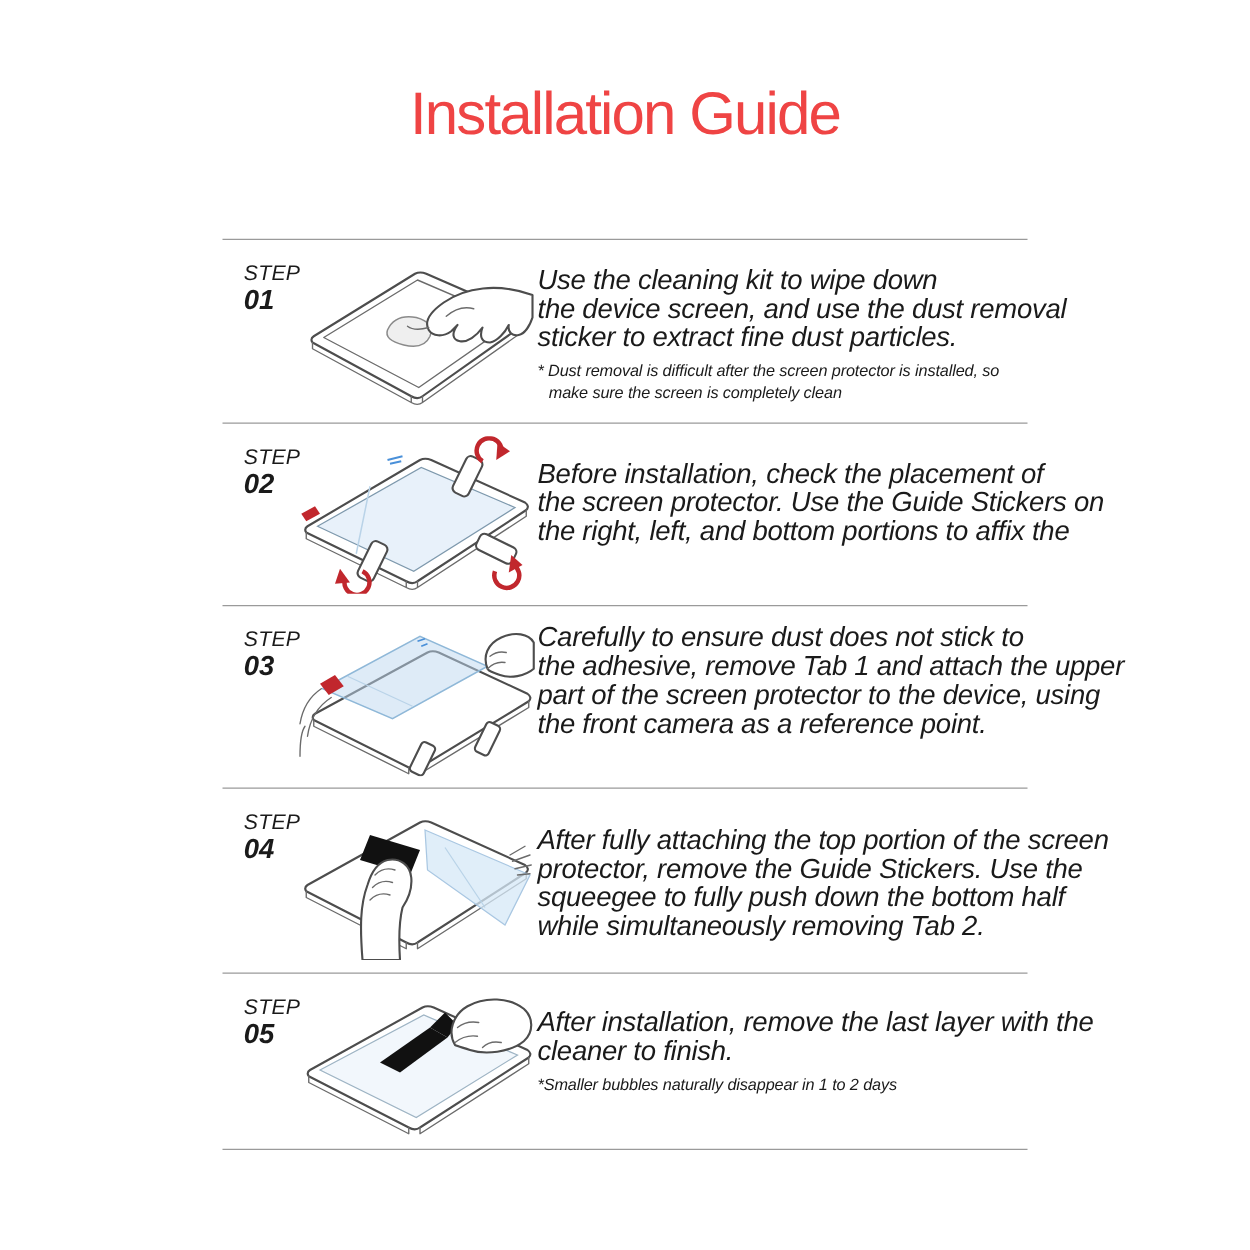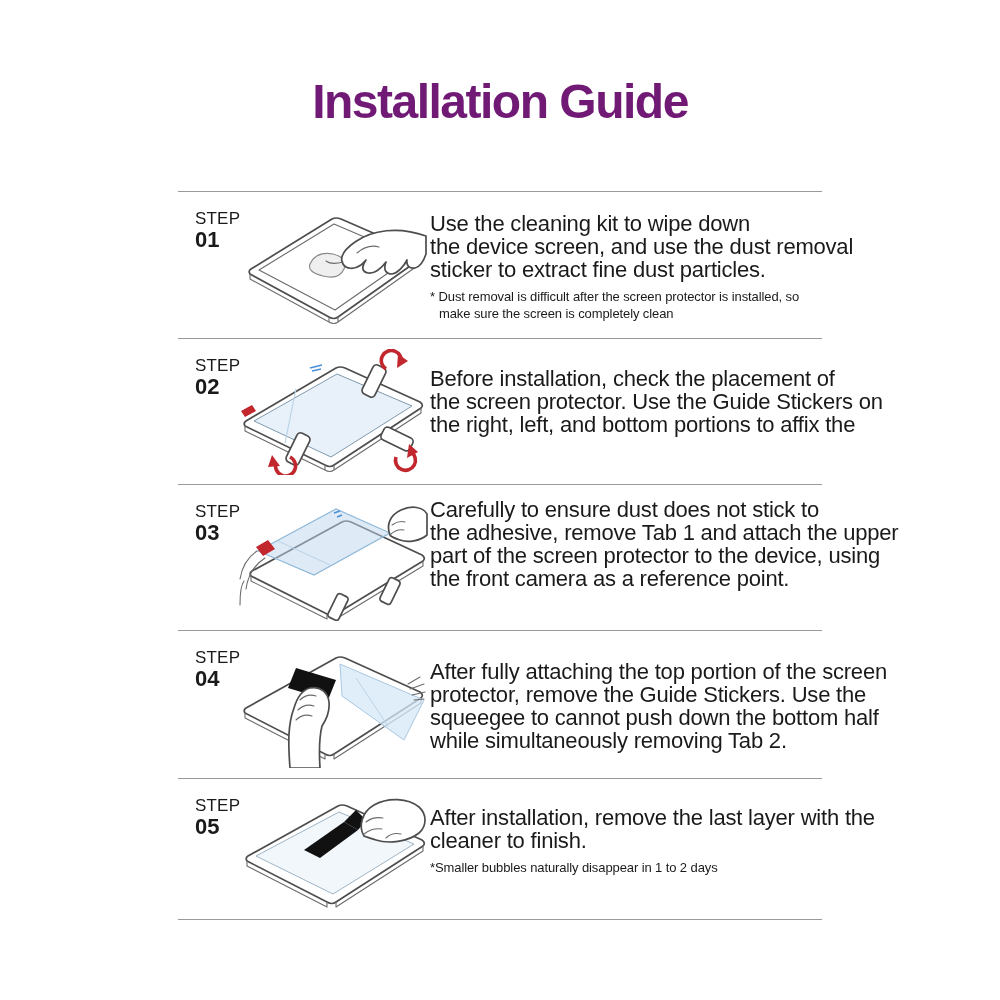--- a/index.html
+++ b/index.html
@@ -1,24 +1,24 @@
 <!DOCTYPE html>
 <html><head>
 <meta charset="utf-8">
 <style>
   * { margin:0; padding:0; box-sizing:border-box; }
   html,body { width:1000px; height:1000px; background:#ffffff; overflow:hidden;
     font-family:"Liberation Sans", sans-serif; color:#1a1a1a; }
   .page { position:relative; width:1000px; height:1000px; background:#fff; }
 
-  .title { position:absolute; top:74px; left:0; width:1000px; text-align:center;
-    font-size:48px; font-weight:700; letter-spacing:-1.5px; color:#701a75; }
+  .title { position:absolute; top:64px; left:0; width:1000px; text-align:center;
+    font-size:48px; font-weight:400; letter-spacing:-1.5px; color:#ef4444; }
 
   .steps { position:absolute; top:191px; left:178px; width:644px;
-    border-bottom:1px solid #9a9a9a; }
+    border-bottom:1px solid #9a9a9a;font-style:italic; }
 
   .step-row { display:flex; border-top:1px solid #9a9a9a; }
   .row-1 { height:147px; }
   .row-2 { height:146px; }
   .row-3 { height:146px; }
   .row-4 { height:148px; }
   .row-5 { height:141px; }
 
   .step-label { width:58px; padding:16px 0 0 17px; flex:0 0 58px; }
   .step-word { font-size:17px; font-weight:400; letter-spacing:0.2px; line-height:21px; }
@@ -147,21 +147,21 @@
           <path d="M118,36 L150,84" stroke="#b9d3e8" stroke-width="1" fill="none"></path>
           <polygon points="58,26 98,38 90,58 50,46" fill="#111111"></polygon>
           <path class="ln fill-white" d="M52,126 C50,100 50,82 56,66 C59,56 64,48 72,46 C82,44 90,50 91,60 C92,70 88,78 84,84 C81,96 81,110 82,126 Z"></path>
           <path class="ln-thin" d="M62,58 C66,54 72,52 78,54 M60,68 C64,64 70,62 76,64 M58,78 C62,74 68,72 74,74"></path>
           <path class="ln-thin" d="M170,42 l12,-7 m-10,12 l14,-5 m-12,11 l13,-3 m-11,8 l10,-1"></path>
         </svg>
       </div>
       <div class="step-text pt-4">
         <p class="line">After fully attaching the top portion of the screen</p>
         <p class="line">protector, remove the Guide Stickers. Use the</p>
-        <p class="line">squeegee to cannot push down the bottom half</p>
+        <p class="line">squeegee to fully push down the bottom half</p>
         <p class="line">while simultaneously removing Tab 2.</p>
       </div>
     </section>
 
     <section class="step-row row-5">
       <div class="step-label">
         <div class="step-word">STEP</div>
         <div class="step-num">05</div>
       </div>
       <div class="step-figure">

